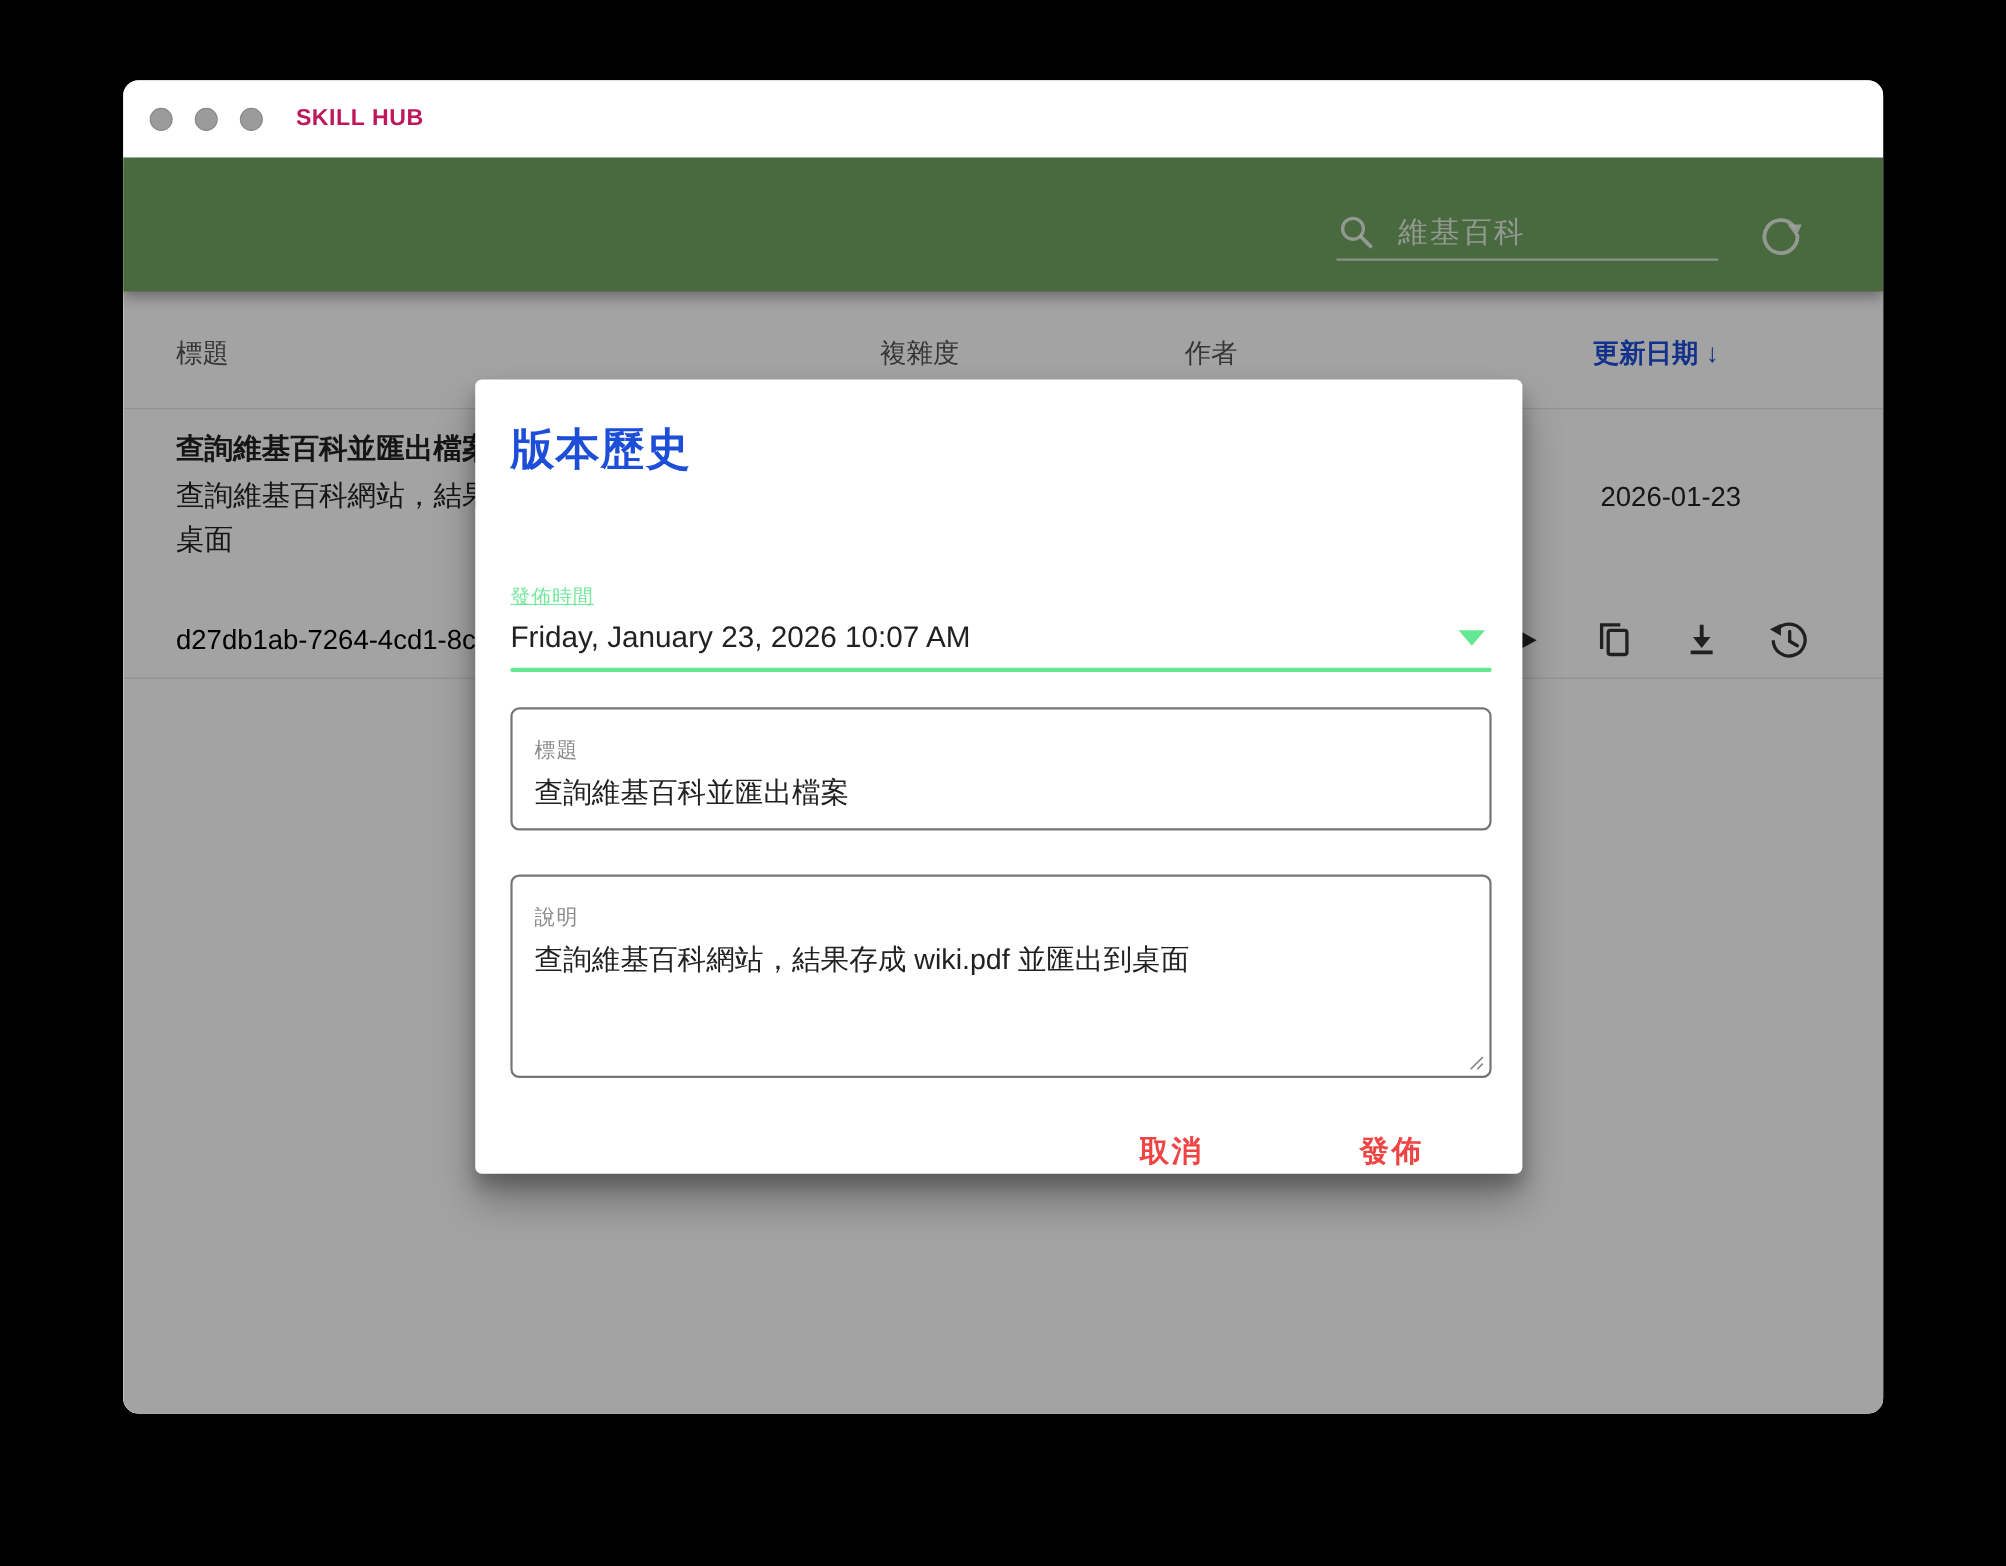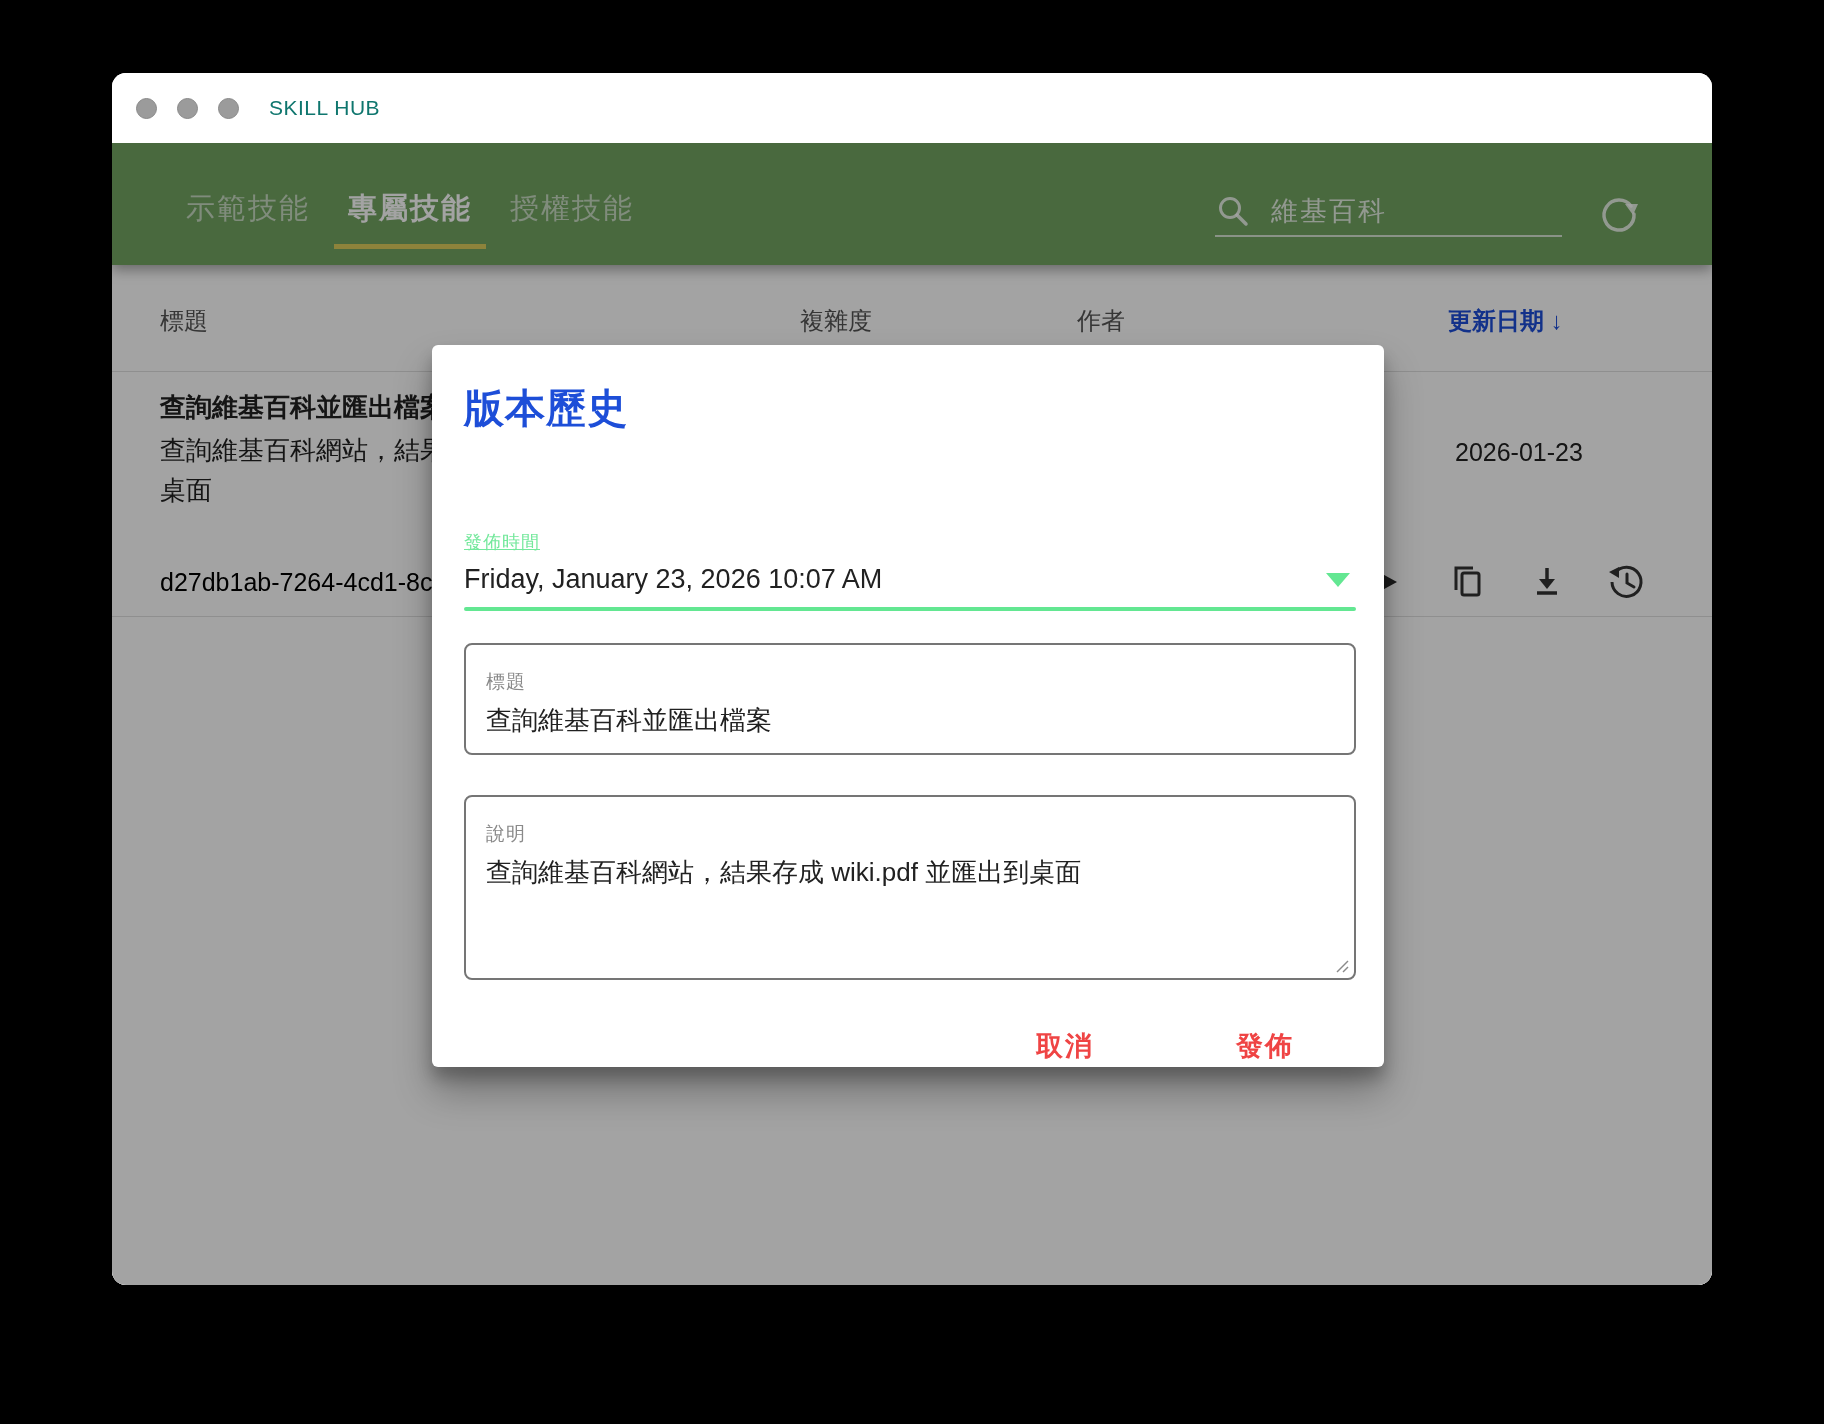--- a/index.html
+++ b/index.html
@@ -7,21 +7,21 @@
               font-family:"Liberation Sans", sans-serif; }
 
   .window { position:absolute; left:112px; top:73px; width:1600px; height:1212px;
             border-radius:14px; overflow:hidden; background:#fff;
             box-shadow:0 30px 70px rgba(0,0,0,.65); }
 
   
   .titlebar { position:relative; height:70px; background:#fff; display:flex; align-items:center; z-index:40; }
   .traffic { display:flex; gap:20px; margin-left:24px; }
   .light { width:21px; height:21px; border-radius:50%; background:#9b9b9b; border:1px solid #898989; }
-  .win-title { margin-left:30px; font-size:21px; font-weight:normal; color:#0f766e; letter-spacing:.5px; }
+  .win-title { margin-left:30px; font-size:21px; font-weight:bold; color:#be185d; letter-spacing:.5px; }
 
   
   .app { position:absolute; left:0; top:70px; width:1600px; height:1142px; background:#fff; }
 
   .appbar { position:relative; height:122px; background:#72a462;
             box-shadow:0 5px 12px rgba(0,0,0,.35); z-index:2; }
   .tabs { position:absolute; left:60px; top:46px; display:flex; gap:10px; }
   .tab { font-size:29px; letter-spacing:2px; color:rgba(255,255,255,.62);
          padding:0 14px 20px; cursor:pointer; }
   .tab.active { color:#fff; font-weight:bold; border-bottom:5px solid #ddce5d; padding-bottom:15px; }
@@ -88,25 +88,20 @@
       <div class="light"></div>
       <div class="light"></div>
       <div class="light"></div>
     </div>
     <div class="win-title">SKILL HUB</div>
   </div>
 
   <div class="app">
 
     <div class="appbar">
-      <div class="tabs">
-        <div class="tab">示範技能</div>
-        <div class="tab active">專屬技能</div>
-        <div class="tab">授權技能</div>
-      </div>
 
       <div class="searchbox">
         <svg width="36" height="36" viewBox="0 0 36 36">
           <circle cx="15" cy="15" r="9.5" fill="none" stroke="rgba(255,255,255,.82)" stroke-width="3"></circle>
           <line x1="22" y1="22" x2="31" y2="31" stroke="rgba(255,255,255,.82)" stroke-width="3.5" stroke-linecap="round"></line>
         </svg>
         <span class="search-text">維基百科</span>
       </div>
 
       <svg class="refresh" viewBox="0 0 42 42">

